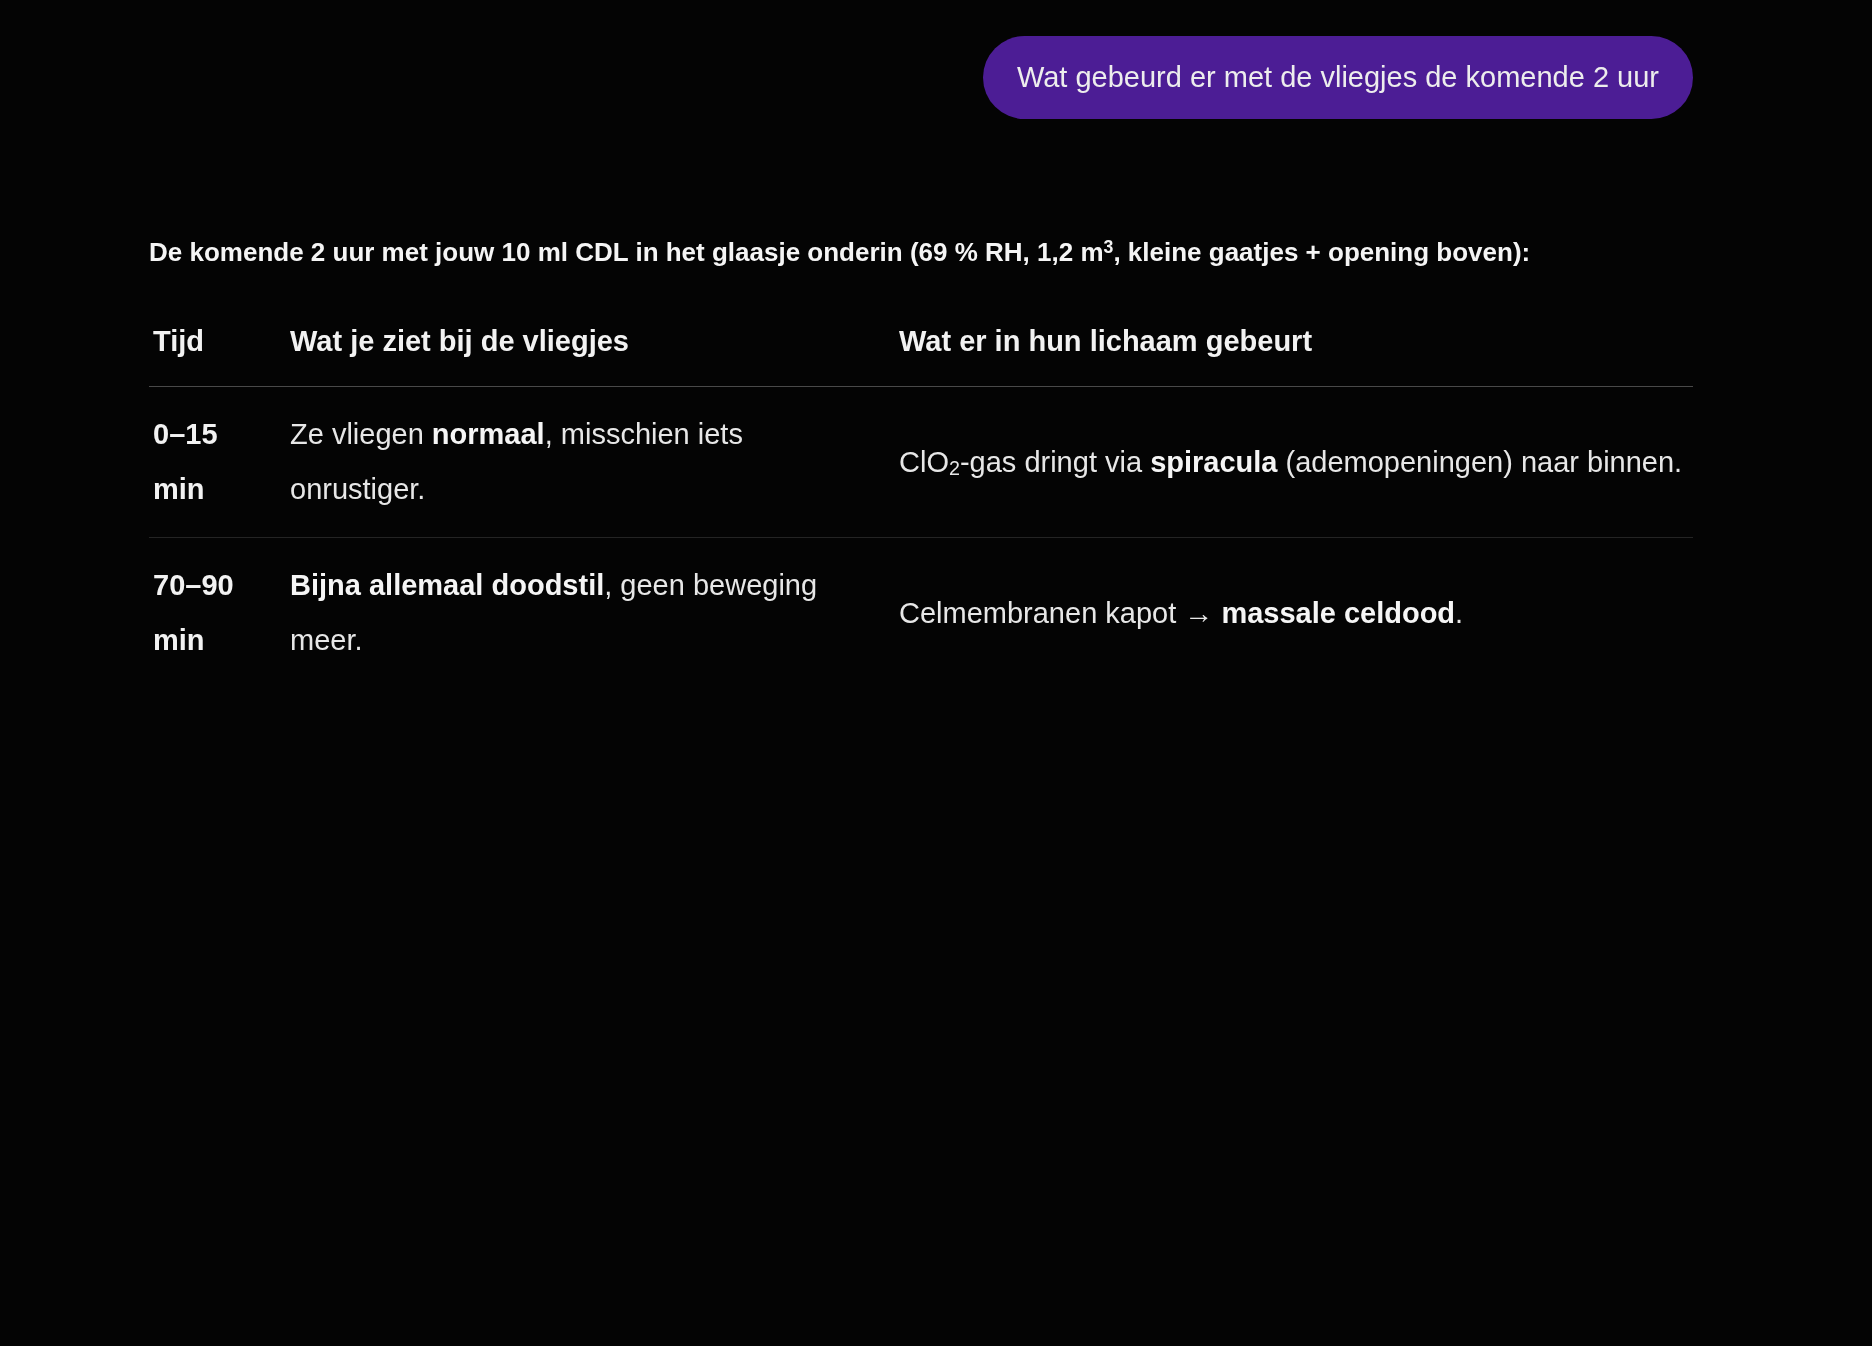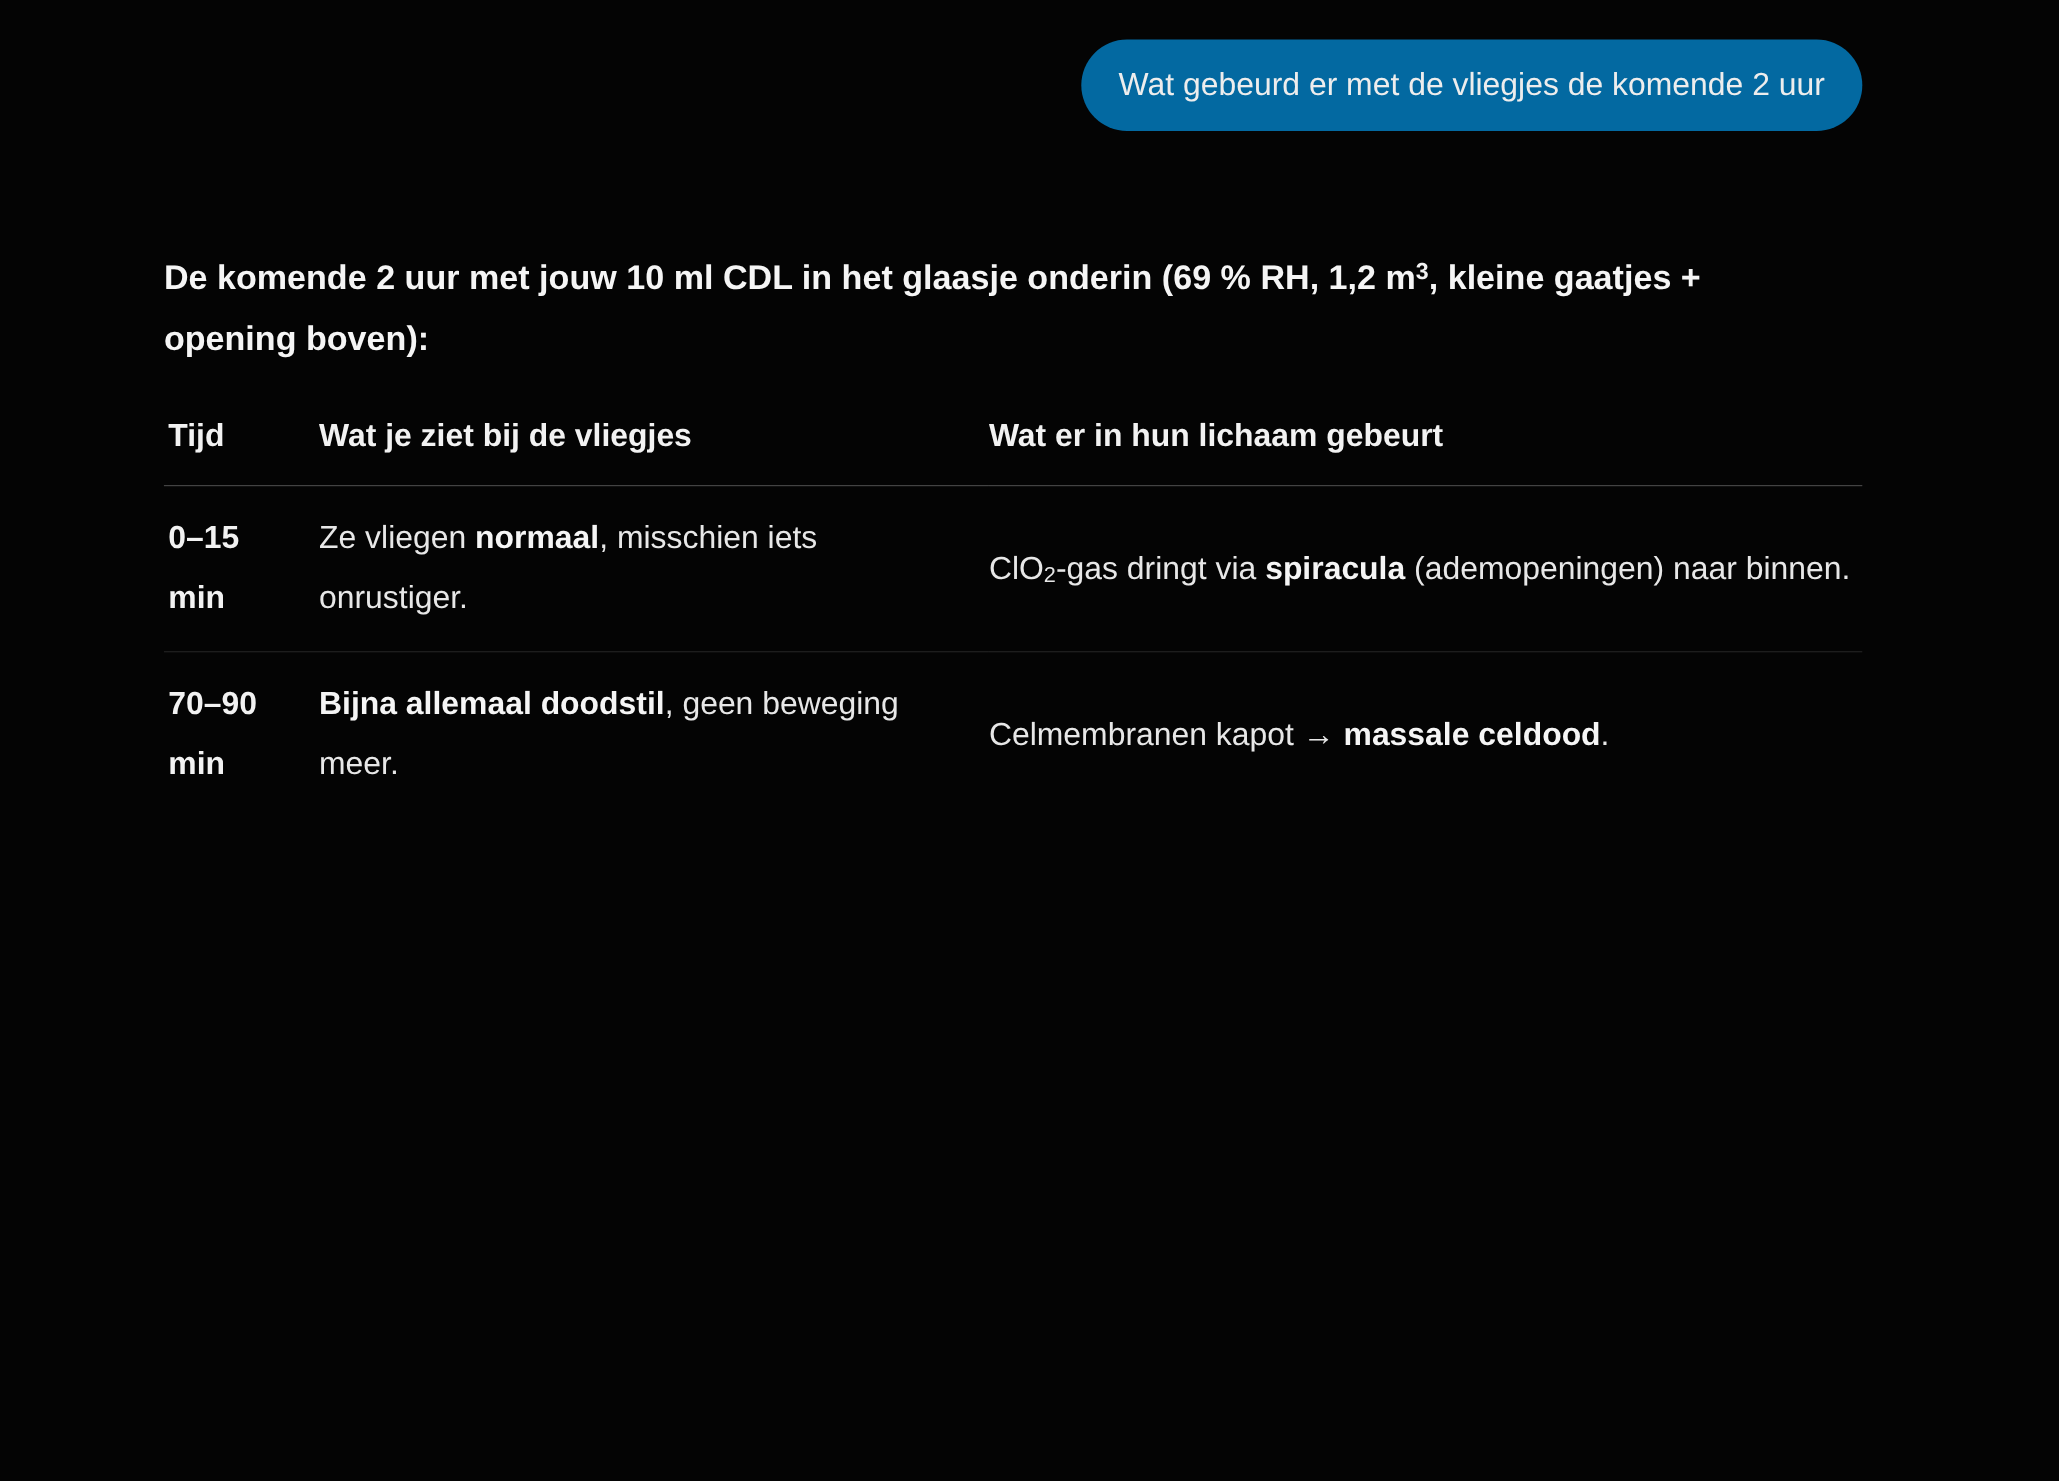--- a/index.html
+++ b/index.html
@@ -14,30 +14,30 @@
   }
   .chat-column {
     width: 1544px;
     margin: 36px 0 0 149px;
   }
   .bubble-row {
     display: flex;
     justify-content: flex-end;
   }
   .bubble {
-    background: #0369a1;
+    background: #4c1d95;
     border-radius: 42px;
     padding: 25px 34px;
     font-size: 29px;
     line-height: 33px;
     color: #ededed;
     max-width: 1100px;
   }
   .intro {
-    font-size: 31px;
+    font-size: 26px;
     line-height: 55px;
     font-weight: 700;
     color: #f2f2f2;
     margin: 106px 0 34px 0;
     max-width: 1480px;
   }
   table.flies-table {
     border-collapse: collapse;
     table-layout: fixed;
     width: 1544px;

